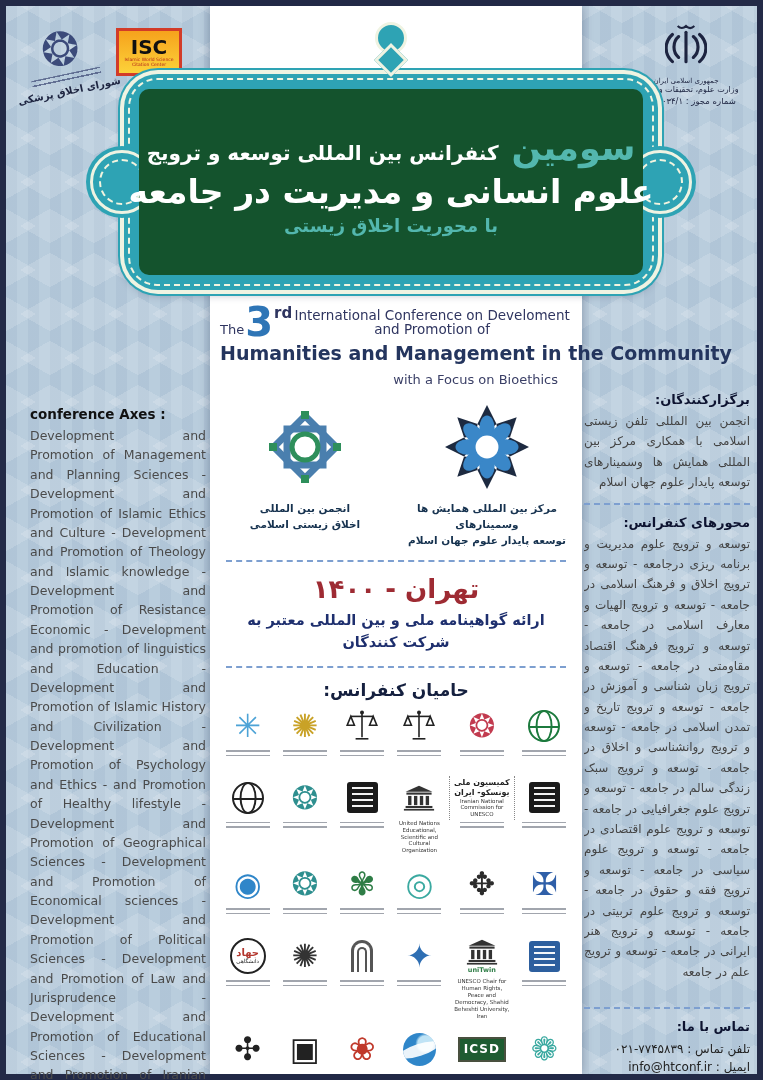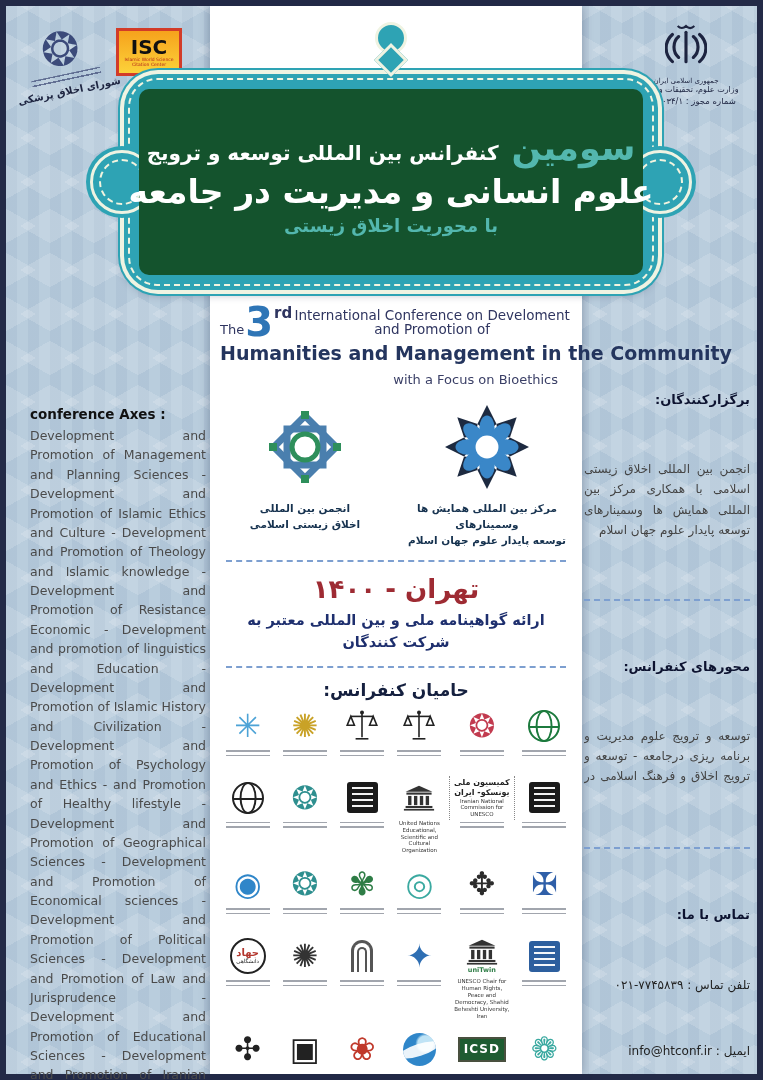--- a/index.html
+++ b/index.html
@@ -108,22 +108,22 @@
     display:flex;align-items:center;justify-content:center;letter-spacing:1px;padding:0 4px;box-sizing:border-box;}
   .sp-badge{font-size:6.5px;font-weight:bold;color:#2e7d46;margin-top:1px;}
   .sp-cap{font-size:5.5px;color:#333;text-align:center;line-height:1.25;max-width:58px;margin-top:2px;}
   .sp-squig{width:44px;height:8px;margin-top:4px;background:repeating-linear-gradient(to bottom,#8a8f99 0 1.5px,transparent 1.5px 4.5px);opacity:.8;}
 
   
   .left-col{position:absolute;left:24px;top:400px;width:176px;color:#4a4a4a;}
   .lc-head{font-size:13.5px;font-weight:bold;color:#111;margin-bottom:4px;}
   .lc-body{font-size:12.5px;line-height:1.55;text-align:justify;}
 
-  .right-col{position:absolute;left:578px;top:386px;width:166px;bottom:16px;direction:rtl;color:#444;
-    display:flex;flex-direction:column;overflow:hidden;gap:48px;}
+  .right-col{position:absolute;left:578px;top:386px;width:166px;bottom:0;direction:rtl;color:#444;
+    display:flex;flex-direction:column;overflow:hidden;}
   .rc-head{font-size:13px;font-weight:bold;color:#0d1330;margin-bottom:4px;}
   .rc-body{font-size:12px;line-height:1.7;text-align:justify;}
   .rc-sep{border-top:2px dashed #7d9fd0;margin:10px 0;}
   .rc-axes{flex:1;overflow:hidden;}
   .rc-contact-line{font-size:12px;color:#222;margin-top:4px;}
   .ltr{direction:ltr;unicode-bidi:isolate;display:inline-block;}
 </style>
 </head>
 <body>
 
@@ -488,21 +488,21 @@
     </div>
   </div>
 
   <div class="left-col">
     <div class="lc-head">conference Axes :</div>
     <div class="lc-body">Development and Promotion of Management and Planning Sciences - Development and Promotion of Islamic Ethics and Culture - Development and Promotion of Theology and Islamic knowledge - Development and Promotion of Resistance Economic - Development and promotion of linguistics and Education - Development and Promotion of Islamic History and Civilization - Development and Promotion of Psychology and Ethics - and Promotion of Healthy lifestyle - Development and Promotion of Geographical Sciences - Development and Promotion of Economical sciences - Development and Promotion of Political Sciences - Development and Promotion of Law and Jurisprudence - Development and Promotion of Educational Sciences - Development and Promotion of Iranian Art - Development and Promotion of Science</div>
   </div>
 
   <div class="right-col">
     <div class="rc-head">برگزارکنندگان:</div>
-    <div class="rc-body">انجمن بین المللی اخلاق زیستی اسلامی با همکاری مرکز بین المللی همایش ها وسمینارهای توسعه پایدار علوم جهان اسلام</div>
+    <div class="rc-body">انجمن بین المللی تلفن زیستی اسلامی با همکاری مرکز بین المللی همایش ها وسمینارهای توسعه پایدار علوم جهان اسلام</div>
     <div class="rc-sep"></div>
     <div class="rc-head">محورهای کنفرانس:</div>
     <div class="rc-body rc-axes">توسعه و ترویج علوم مدیریت و برنامه ریزی درجامعه - توسعه و ترویج اخلاق و فرهنگ اسلامی در جامعه - توسعه و ترویج الهیات و معارف اسلامی در جامعه - توسعه و ترویج فرهنگ اقتصاد مقاومتی در جامعه - توسعه و ترویج زبان شناسی و آموزش در جامعه - توسعه و ترویج تاریخ و تمدن اسلامی در جامعه - توسعه و ترویج روانشناسی و اخلاق در جامعه - توسعه و ترویج سبک زندگی سالم در جامعه - توسعه و ترویج علوم جغرافیایی در جامعه - توسعه و ترویج علوم اقتصادی در جامعه - توسعه و ترویج علوم سیاسی در جامعه - توسعه و ترویج فقه و حقوق در جامعه - توسعه و ترویج علوم تربیتی در جامعه - توسعه و ترویج هنر ایرانی در جامعه - توسعه و ترویج علم در جامعه</div>
     <div class="rc-sep"></div>
     <div class="rc-head">تماس با ما:</div>
     <div class="rc-contact-line">
       <span>تلفن تماس :</span>
       <span class="ltr">۰۲۱-۷۷۴۵۸۳۹</span>
     </div>
     <div class="rc-contact-line">

